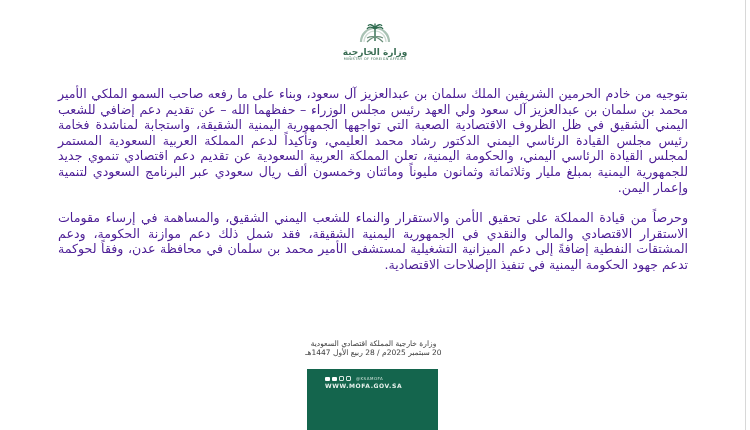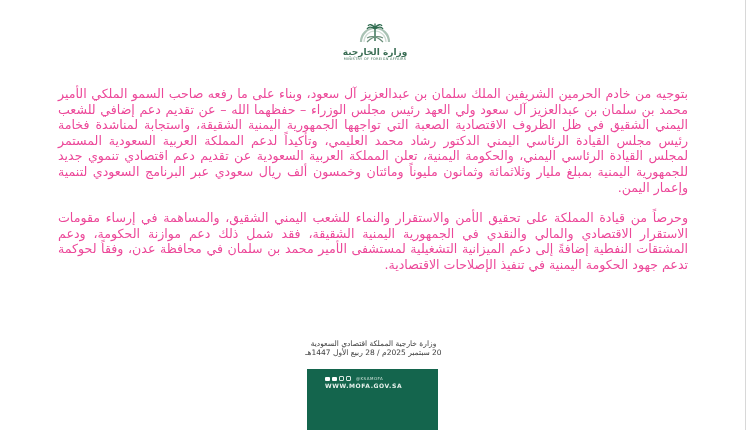--- a/index.html
+++ b/index.html
@@ -55,21 +55,21 @@
     .body-text {
       position: absolute;
       left: 58px;
       top: 86px;
       width: 630px;
       direction: rtl;
       text-align: justify;
       text-align-last: right;
       font-size: 12.6px;
       line-height: 15.6px;
-      color: #ec4899;
+      color: #4c1d95;
       letter-spacing: 0.4px;
     }
     .body-text p {
       margin: 0 0 15px 0;
     }
     .signature {
       position: absolute;
       left: 200px;
       top: 340px;
       width: 347px;

